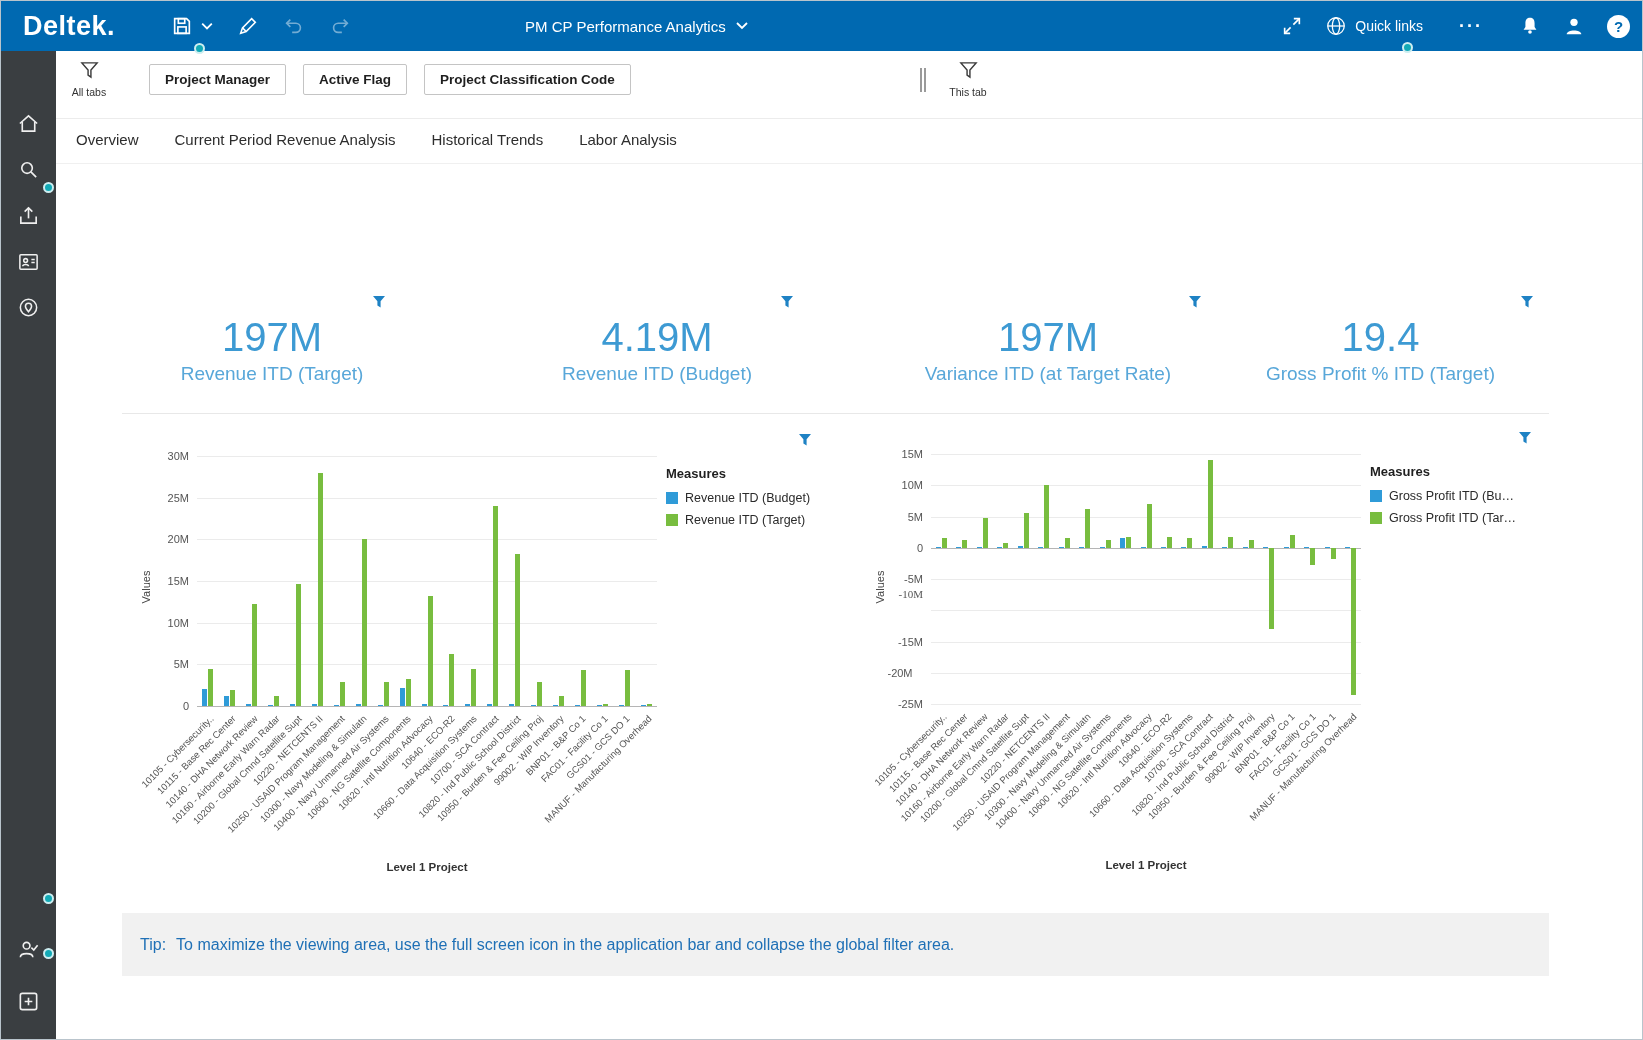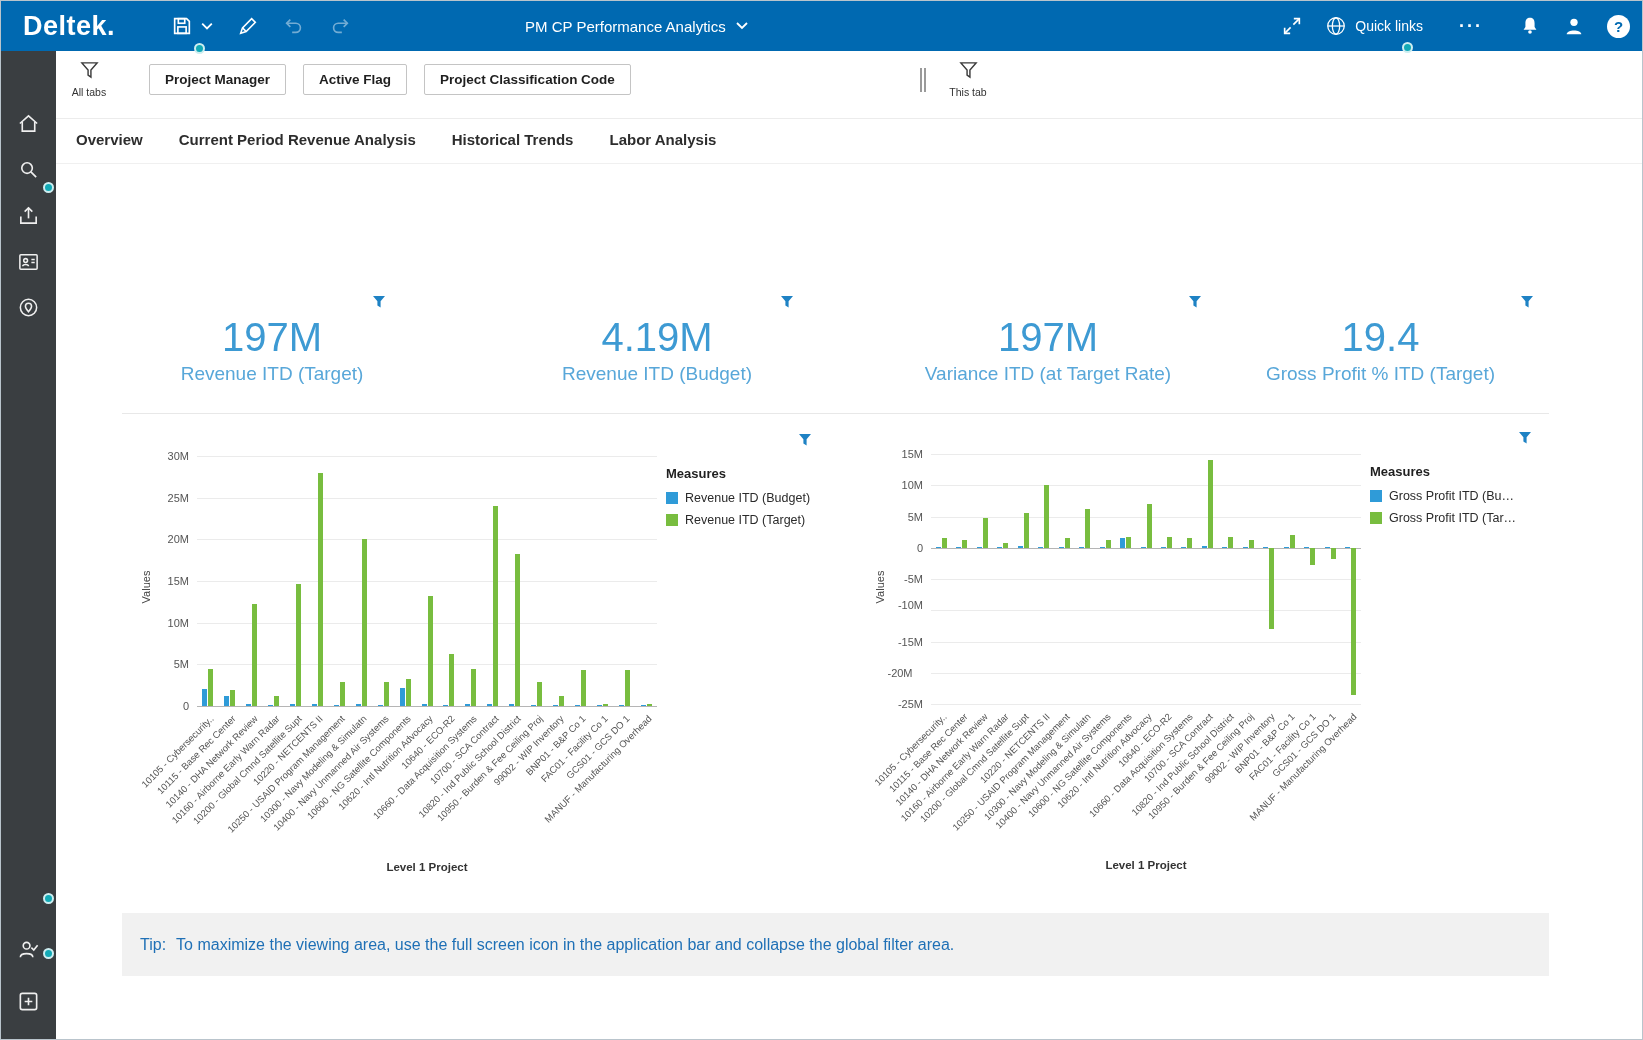--- a/index.html
+++ b/index.html
@@ -44,21 +44,21 @@
           border-left:2px solid #9a9a9a; border-right:2px solid #9a9a9a; }
   .cpf-box { position:absolute; left:973px; top:9px; width:168px; border:1px solid #d0d0d0; background:#fff; }
   .cpf-label { font-size:12.5px; font-weight:bold; color:#1f1f1f; padding:6px 8px 5px; border-bottom:1px solid #e2e2e2; }
   .cpf-row { height:22px; display:flex; align-items:center; justify-content:space-between; padding:0 5px 0 8px; }
   .cpf-value { font-size:11px; color:#333; }
   .cpf-badge { min-width:17px; height:15px; background:#ececec; border:1px solid #d5d5d5; border-radius:2px;
                font-size:10px; color:#444; display:flex; align-items:center; justify-content:center; }
 
   
   .tabsrow { position:absolute; left:55px; top:118px; width:1588px; height:45px; display:flex;
-             align-items:stretch; padding-left:13px; gap:22px; border-bottom:1px solid #f0f0f0; background:#fff;font-weight:bold; }
+             align-items:stretch; padding-left:13px; gap:22px; border-bottom:1px solid #f0f0f0; background:#fff; }
   .tab { display:flex; align-items:center; font-size:15px; color:#2d2d2d; padding:0 7px;
          border-bottom:3px solid transparent; cursor:pointer; white-space:nowrap; }
   .tab.active { border-bottom-color:#00a3bf; }
 
   
   .banner { position:absolute; left:121px; top:196px; width:1427px; height:94px; background:#00528f; }
   .banner span { display:block; color:#fff; font-size:18.5px; padding:17px 0 0 22px; white-space:pre-wrap; }
 
   
   .kpi-area { position:absolute; left:121px; top:292px; width:1427px; height:118px; }
@@ -405,21 +405,21 @@
     </span>
     <div class="ylab" style="left:742px; top:160px;">Values</div>
     <div class="plot" style="left:809px; top:33px; width:430px; height:250px;">
         <div class="gridline" style="top: 250px;"></div>
         <div class="ytick" style="top: 243px;">-25M</div>
         <div class="gridline" style="top: 218.75px;"></div>
         <div class="ytick" style="top: 211.75px; text-align: center;">-20M</div>
         <div class="gridline" style="top: 187.5px;"></div>
         <div class="ytick" style="top: 180.5px;">-15M</div>
         <div class="gridline" style="top: 156.25px;"></div>
-        <div class="ytick" style="top: 144px;">-10M</div>
+        <div class="ytick" style="top: 133px; font-family: Liberation Serif, serif;">-10M</div>
         <div class="gridline" style="top: 125px;"></div>
         <div class="ytick" style="top: 118px;">-5M</div>
         <div class="gridline zero" style="top: 93.75px;"></div>
         <div class="ytick" style="top: 86.75px;">0</div>
         <div class="gridline" style="top: 62.5px;"></div>
         <div class="ytick" style="top: 55.5px;">5M</div>
         <div class="gridline" style="top: 31.25px;"></div>
         <div class="ytick" style="top: 24.25px;">10M</div>
         <div class="gridline" style="top: 0px;"></div>
         <div class="ytick" style="top: -7px;">15M</div>

